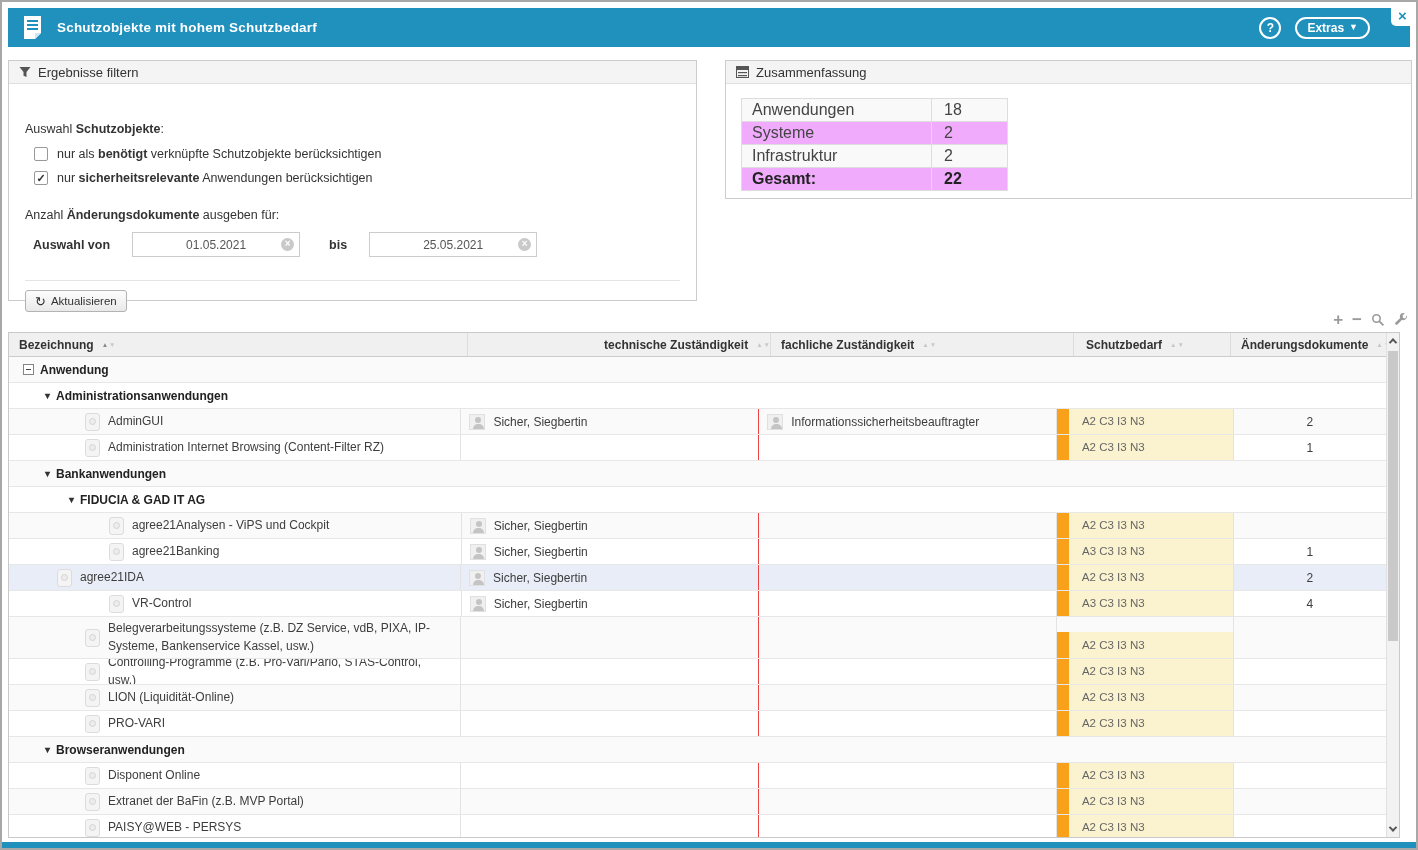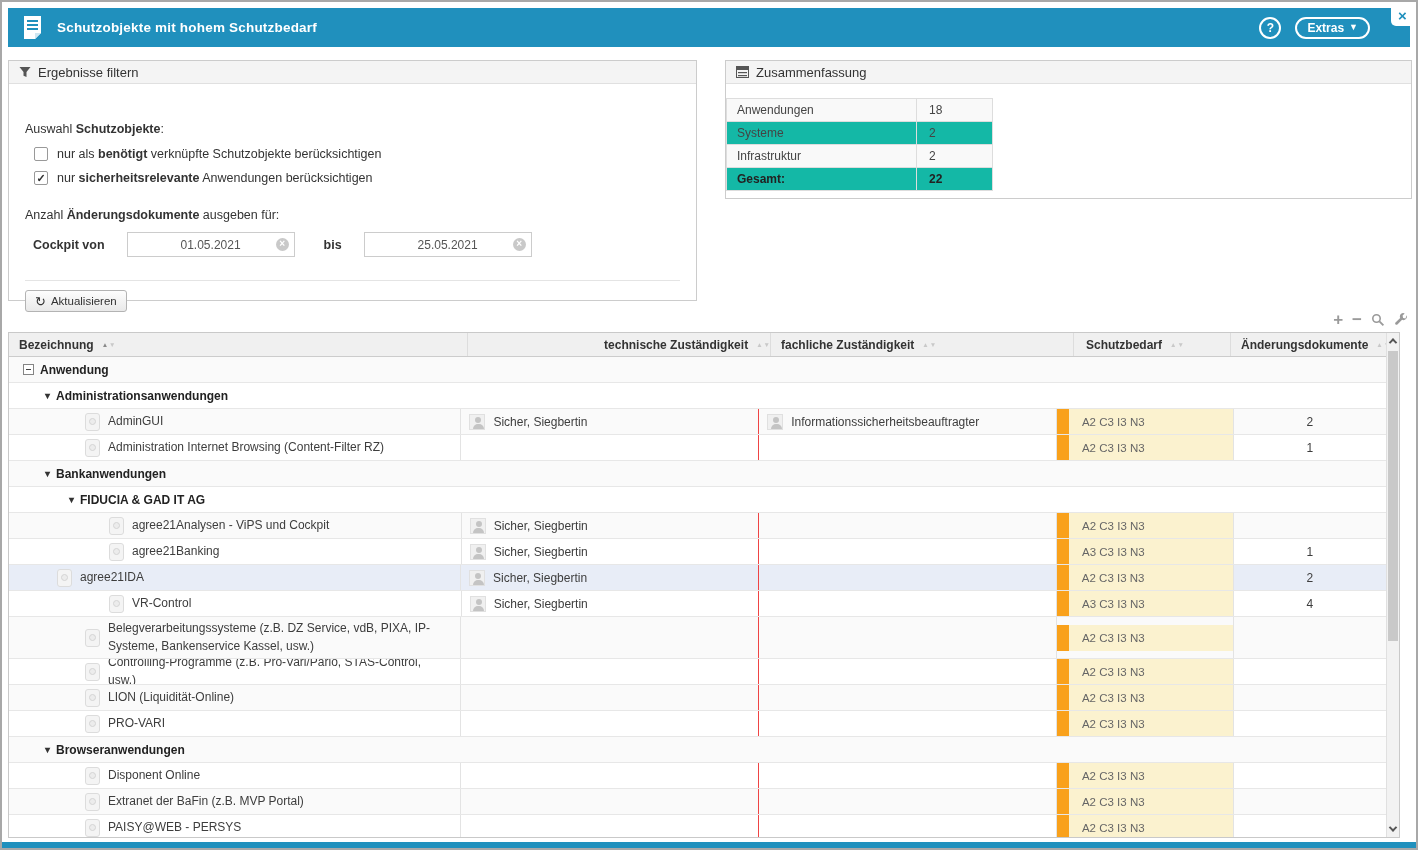--- a/index.html
+++ b/index.html
@@ -51,23 +51,23 @@
                        border-radius:50%; background:#c9c9c9; color:#fff; font-size:10px;
                        line-height:12px; text-align:center; font-weight:bold; cursor:pointer; }
   .bis-lbl { margin-left:13px; }
   .fp-divider { position:absolute; left:16px; right:16px; top:196px; height:1px; background:#e4e4e4; }
   .refresh-btn { position:absolute; left:16px; top:206px; height:22px; padding:0 9px;
                  border:1px solid #b3b3b3; border-radius:3px; font-size:11.5px; color:#333;
                  background:linear-gradient(#fdfdfd,#e9e9e9); display:flex; align-items:center;
                  gap:5px; cursor:pointer; }
   .refresh-btn .ricon { font-size:13px; line-height:1; color:#333; }
 
-  .summary-table { position:absolute; left:0; top:37px; width:267px;
-                   border:1px solid #ddd; border-bottom:none; font-size:12px; color:#444; }
-  .sum-row { display:flex; height:23px; border-bottom:1px solid #ddd; background:#14b8a6; }
+  .summary-table { position:absolute; left:15px; top:37px; width:267px;
+                   border:1px solid #ddd; border-bottom:none; font-size:16px; color:#444; }
+  .sum-row { display:flex; height:23px; border-bottom:1px solid #ddd; background:#f0abfc; }
   .sum-row:nth-child(odd) { background:#f9f9f9; }
   .sum-row .sl { width:190px; border-right:1px solid #ddd; display:flex; align-items:center; padding-left:10px; }
   .sum-row .sv { flex:1; display:flex; align-items:center; padding-left:12px; }
   .sum-row.total .sl, .sum-row.total .sv { font-weight:bold; color:#222; }
 
   
   .grid-toolbar { position:absolute; top:309px; right:8px; display:flex; align-items:center;
                   gap:9px; color:#9a9a9a; }
   .tb-glyph { font-size:17px; font-weight:bold; line-height:1; cursor:pointer; }
   .tb-svg { display:flex; cursor:pointer; }
@@ -87,21 +87,21 @@
 
   .grid-body { flex:1; overflow:hidden; }
   .grid-row { display:flex; height:26px; border-bottom:1px solid #e7e7e7; background:#fff; }
   .grid-row.stripe { background:#fafafa; }
   .grid-row.selected { background:#e8edf7; }
   .grid-row.tall { height:42px; }
   .cell { display:flex; align-items:center; font-size:12px; color:#3d3d3d; overflow:hidden; }
   .c-bez { width:459px; border-right:1px solid #e3e3e3; padding-right:10px; line-height:1.45; }
   .c-tech { width:303px; border-right:1px solid #ef4444; padding-left:8px; }
   .c-fach { width:303px; border-right:1px solid #e3e3e3; padding-left:8px; }
-  .c-schutz { width:180px; border-right:1px solid #e3e3e3; padding:0; align-items:center; }
+  .c-schutz { width:180px; border-right:1px solid #e3e3e3; padding:0; align-items:flex-end; }
   .c-docs { width:155px; justify-content:center; }
   .cell.full { width:100%; font-weight:bold; color:#222; gap:6px; }
 
   .icon-collapse { width:11px; height:11px; border:1px solid #848484; background:#fff;
                    position:relative; flex:none; cursor:pointer; }
   .icon-collapse::after { content:""; position:absolute; left:2px; right:2px; top:4px;
                           height:1px; background:#444; }
   .icon-caret { font-size:10px; color:#333; line-height:1; cursor:pointer; }
 
   .icon-app { width:15px; height:18px; border:1px solid #dcdcdc; border-radius:3px;
@@ -178,21 +178,21 @@
         <span><span>nur als </span><b>benötigt</b><span> verknüpfte Schutzobjekte berücksichtigen</span></span>
       </div>
       <div class="cb-row r2">
         <span class="checkbox">✓</span>
         <span><span>nur </span><b>sicherheitsrelevante</b><span> Anwendungen berücksichtigen</span></span>
       </div>
 
       <div class="fp-label2"><span>Anzahl </span><b>Änderungsdokumente</b><span> ausgeben für:</span></div>
 
       <div class="date-row">
-        <span class="date-lbl">Cockpit von</span>
+        <span class="date-lbl">Auswahl von</span>
         <span class="date-input">
           <span class="val">01.05.2021</span>
           <span class="clear">×</span>
         </span>
         <span class="date-lbl bis-lbl">bis</span>
         <span class="date-input">
           <span class="val">25.05.2021</span>
           <span class="clear">×</span>
         </span>
       </div>

